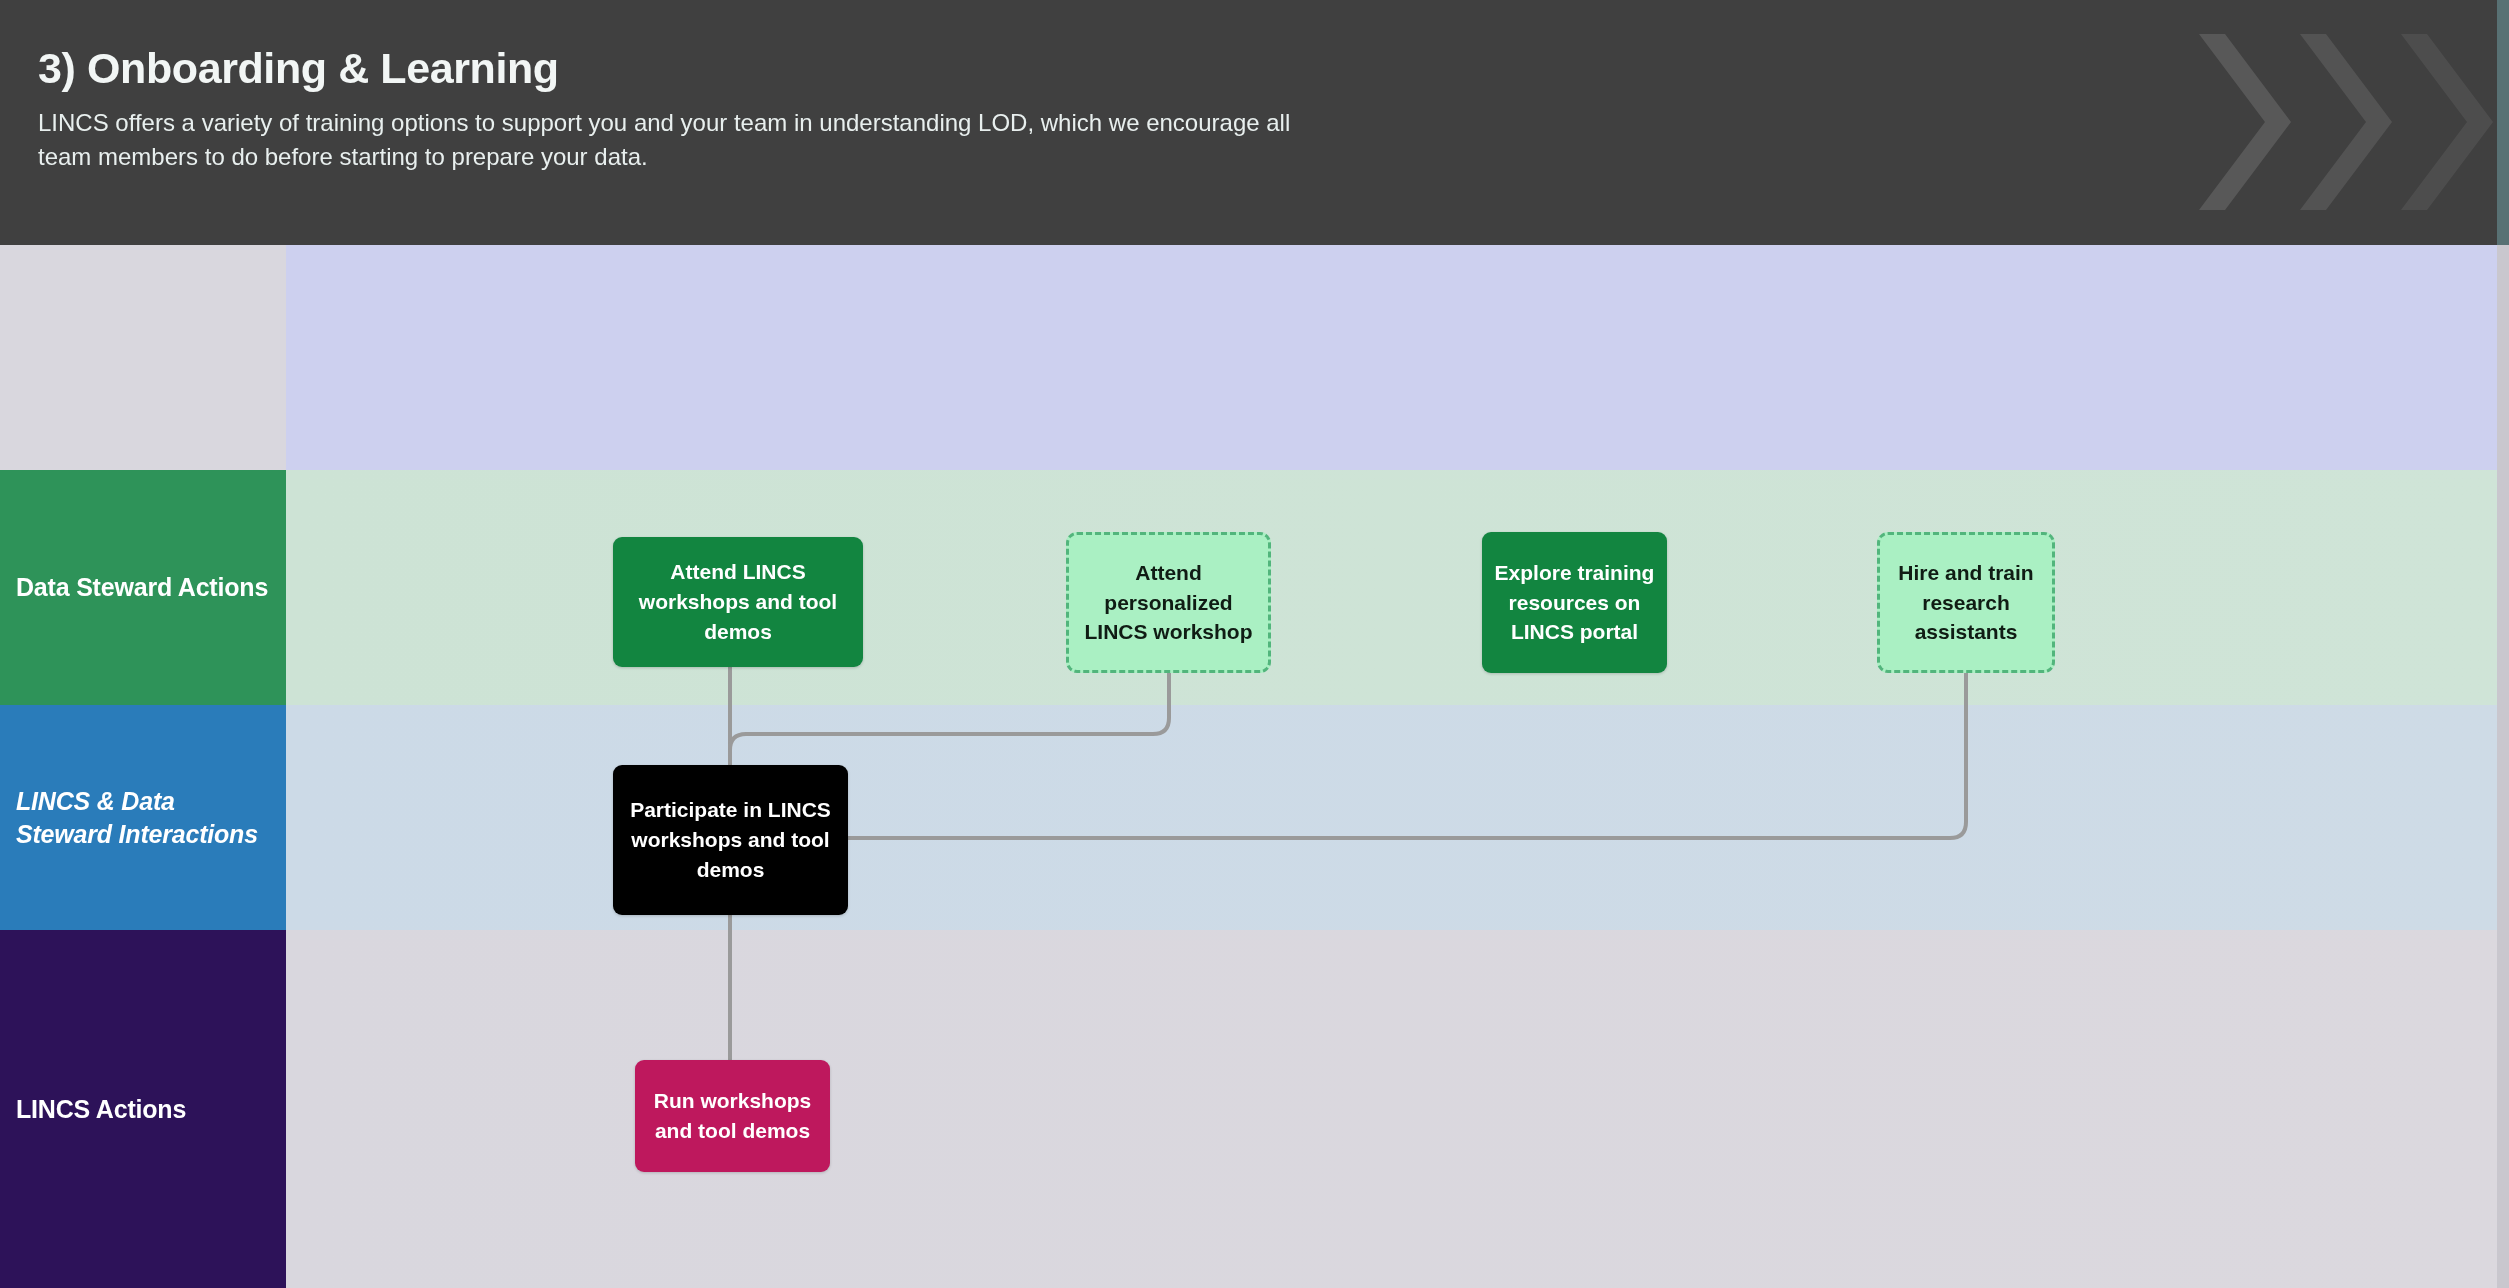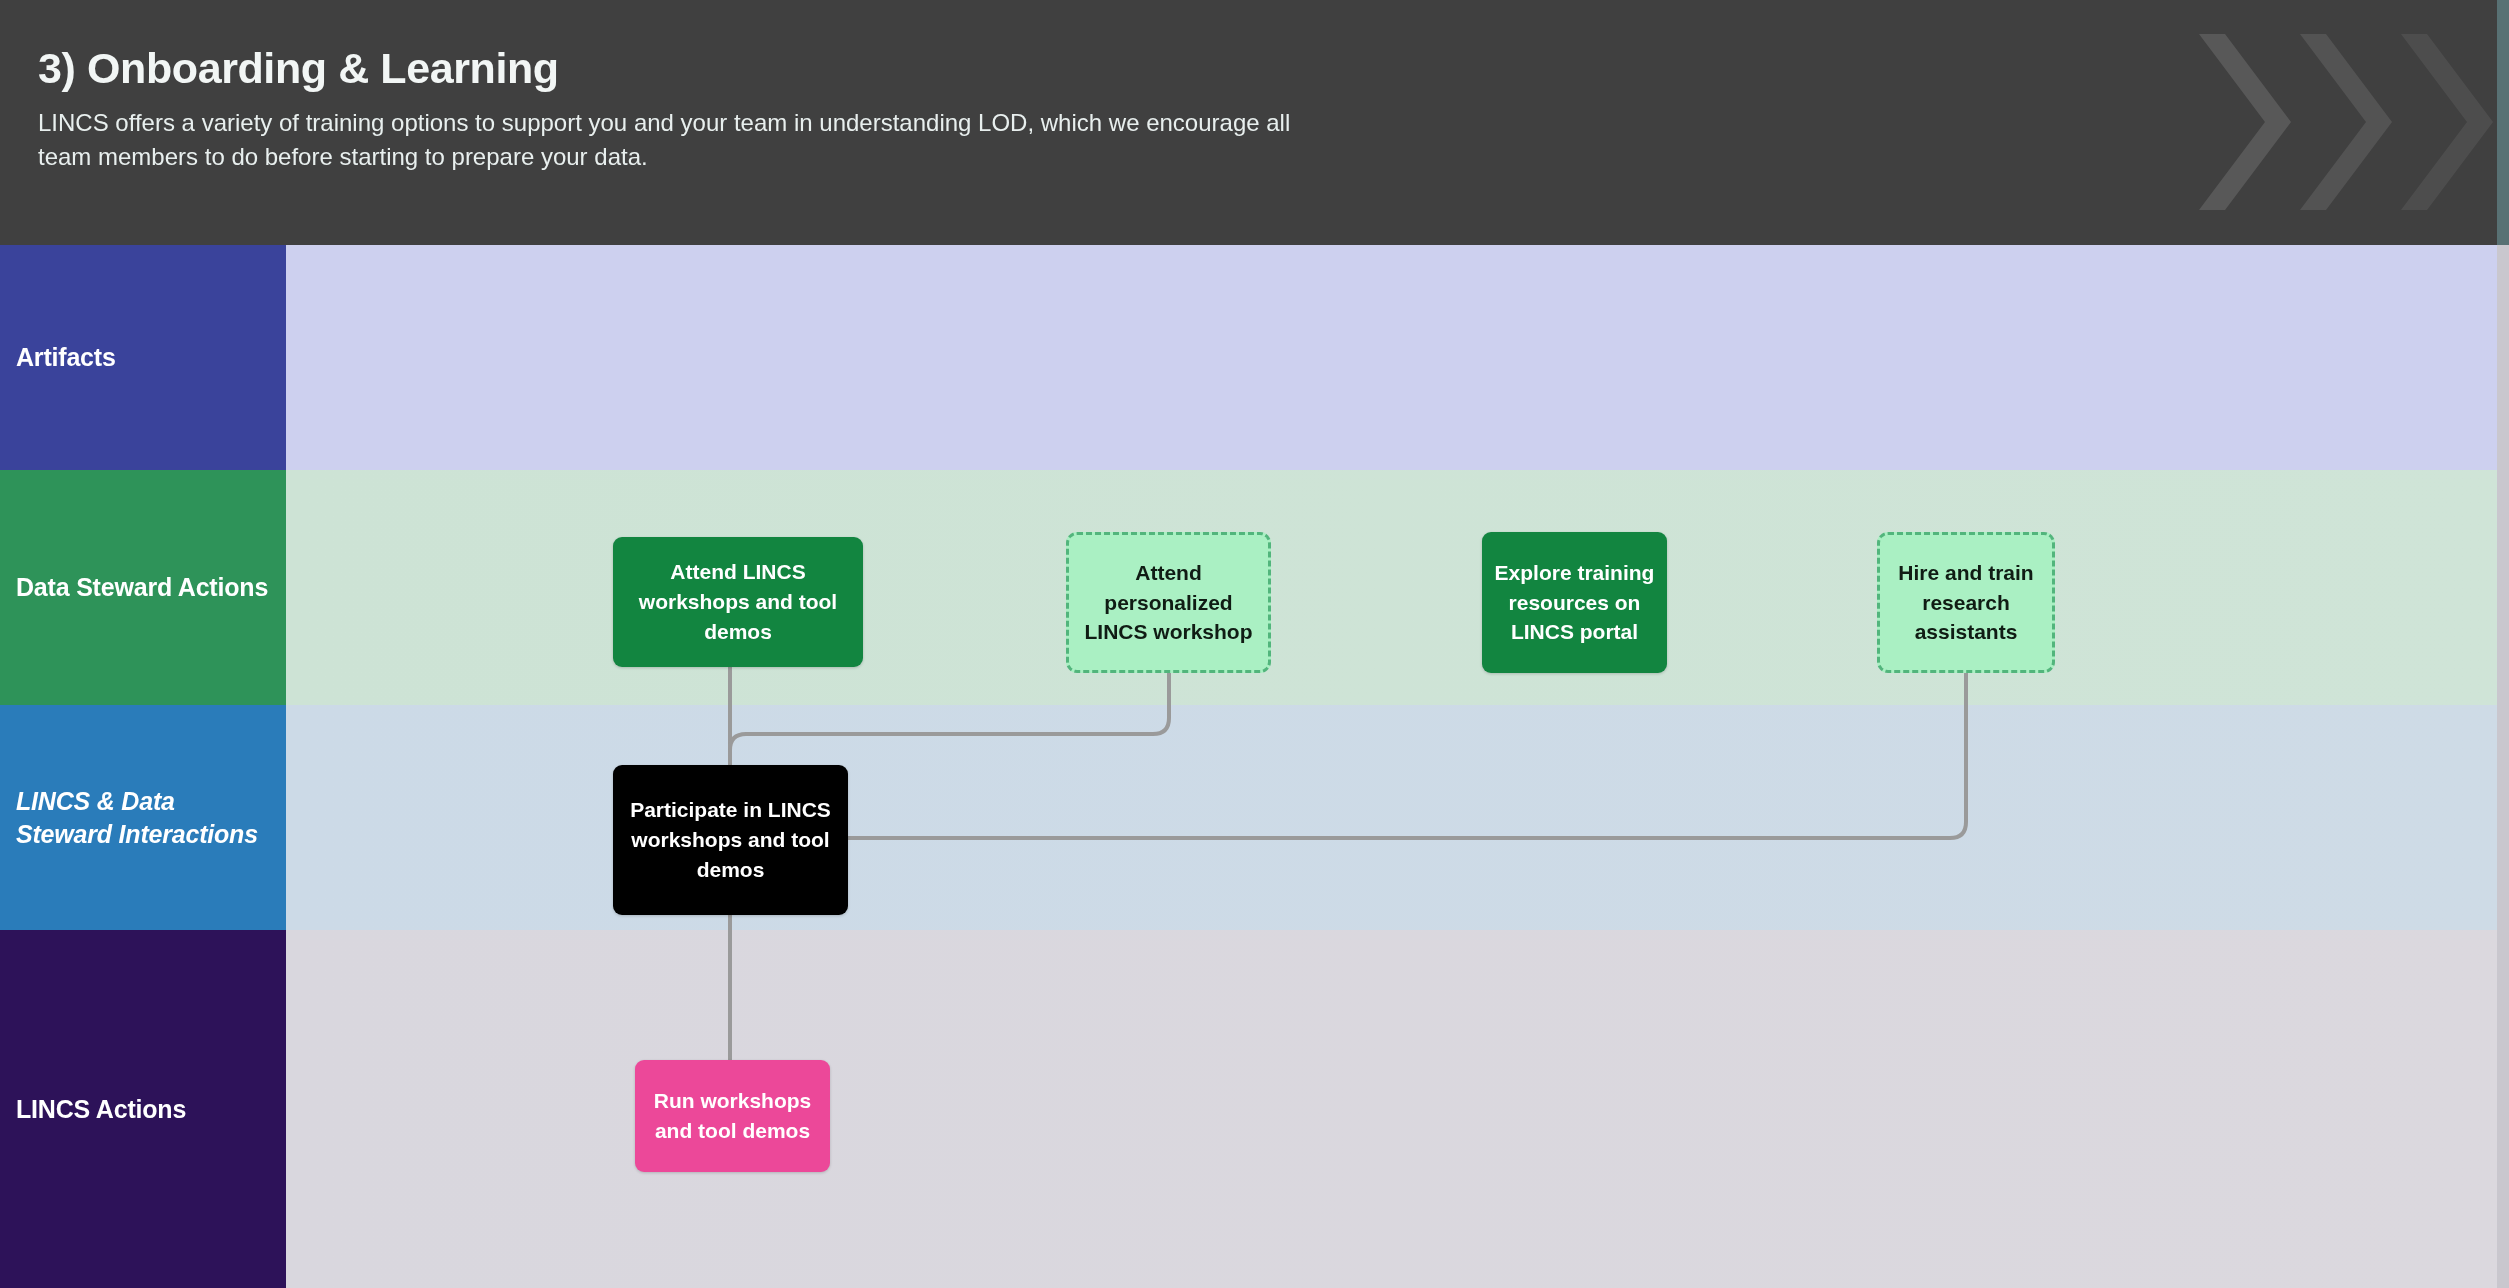--- a/index.html
+++ b/index.html
@@ -159,21 +159,21 @@
     color: #101c14;
     border: 3px dashed #52b57c;
     border-radius: 11px;
   }
   .node-blue {
     background: #000000;
     color: #ffffff;
     box-shadow: 0 1px 3px rgba(0,0,0,0.18);
   }
   .node-purple {
-    background: #ec4899;
+    background: #be185d;
     color: #ffffff;
     box-shadow: 0 1px 3px rgba(0,0,0,0.18);
   }
 
   #node-attend-workshops   { left: 605px;  top: 537px;  width: 250px; height: 130px; margin-left: 8px; }
   #node-attend-personal    { left: 1066px; top: 532px;  width: 205px; height: 141px; }
   #node-explore-resources  { left: 1482px; top: 532px;  width: 185px; height: 141px; }
   #node-hire-train         { left: 1877px; top: 532px;  width: 178px; height: 141px; }
   #node-participate        { left: 613px;  top: 765px;  width: 235px; height: 150px; }
   #node-run-workshops      { left: 635px;  top: 1060px; width: 195px; height: 112px; }
@@ -218,23 +218,20 @@
     <div class="chev" id="chev-3">
       <svg viewBox="0 0 92 176" preserveAspectRatio="none">
         <polygon points="0,0 26,0 92,88 26,176 0,176 66,88" fill="#ffffff" opacity="0.07"></polygon>
       </svg>
     </div>
   </div>
 
   <div id="lanes">
 
     <div class="lane" id="lane-artifacts">
-      <div class="lane-label">
-        <span>Artifacts</span>
-      </div>
       <div class="lane-body"></div>
     </div>
 
     <div class="lane" id="lane-steward">
       <div class="lane-label">
         <span>Data Steward Actions</span>
       </div>
       <div class="lane-body"></div>
     </div>
 

